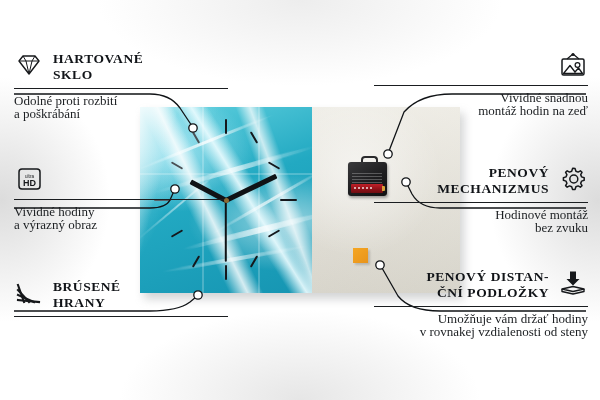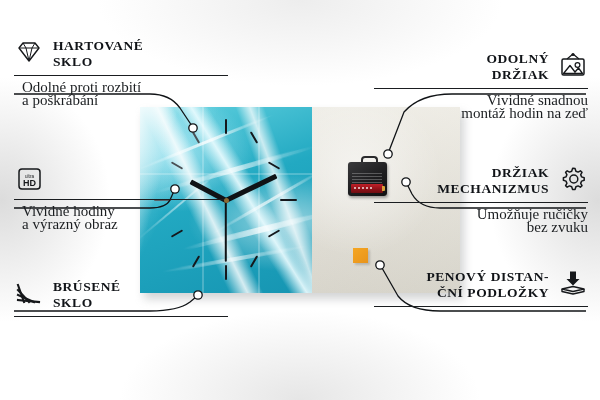--- a/index.html
+++ b/index.html
@@ -220,25 +220,24 @@
     white-space: pre-line;
   }
   .f-rule {
     height: 1px;
     background: #1a1d20;
     margin: 5px 0 5px 0;
     width: 100%;
   }
   .f-desc {
     font-family: "Liberation Serif", serif;
-    font-size: 15px;
+    font-size: 13px;
     line-height: 13px;
     color: #1b1e21;
     white-space: pre-line;
-    margin-left: 8px;
   }
 
   
   #connectors {
     position: absolute;
     left: 0; top: 0;
     width: 600px; height: 400px;
     pointer-events: none;
   }
   .conn-line {
@@ -321,21 +320,21 @@
     <path class="conn-line" d="M 586 94 L 452 94 Q 420 94 404 112 L 389 151"></path>
     <circle class="conn-dot" cx="388" cy="154" r="4.2"></circle>
 
     <path class="conn-line" d="M 586 208 L 440 208 Q 420 208 412 194 L 407 184"></path>
     <circle class="conn-dot" cx="406" cy="182" r="4.2"></circle>
 
     <path class="conn-line" d="M 586 311 L 440 311 Q 410 311 398 296 L 382 268"></path>
     <circle class="conn-dot" cx="380" cy="265" r="4.2"></circle>
   </svg>
 
-  <div class="feature left" style="top:37px;">
+  <div class="feature left" style="top:50px;">
     <div class="f-head">
       <span class="f-icon">
         <svg width="26" height="26" viewBox="0 0 26 26">
           <path d="M3 9 L7 4 L19 4 L23 9 L13 22 Z" fill="none" stroke="#16181b" stroke-width="1.4" stroke-linejoin="round"></path>
           <path d="M3 9 L23 9 M7 4 L10 9 L13 22 M19 4 L16 9 L13 22" fill="none" stroke="#16181b" stroke-width="1"></path>
         </svg>
       </span>
       <div class="f-title">HARTOVANÉ
 SKLO</div>
     </div>
@@ -365,68 +364,68 @@
         <svg width="26" height="26" viewBox="0 0 26 26">
           <g stroke="#16181b" stroke-width="2.1" stroke-linecap="square">
             <line x1="2" y1="5" x2="8" y2="22"></line>
             <line x1="2" y1="10" x2="13" y2="22"></line>
             <line x1="2" y1="15" x2="18" y2="22"></line>
             <line x1="2" y1="20" x2="23" y2="22"></line>
           </g>
         </svg>
       </span>
       <div class="f-title">BRÚSENÉ
-SKLO</div>
+HRANY</div>
     </div>
     <div class="f-rule"></div>
   </div>
 
   <div class="feature right" style="top:50px;">
     <div class="f-head">
       <span class="f-icon">
         <svg width="30" height="26" viewBox="0 0 30 26">
           <path d="M15 2 L9 7 M15 2 L21 7" fill="none" stroke="#16181b" stroke-width="1.2"></path>
           <circle cx="15" cy="2.5" r="1.6" fill="#16181b"></circle>
           <rect x="4" y="7" width="22" height="16" rx="1.5" fill="none" stroke="#16181b" stroke-width="1.5"></rect>
           <circle cx="19.5" cy="13" r="2.4" fill="none" stroke="#16181b" stroke-width="1.2"></circle>
           <path d="M5.5 21.5 L12 13.5 L17 20 L20.5 16 L24.5 21.5 Z" fill="none" stroke="#16181b" stroke-width="1.3" stroke-linejoin="round"></path>
         </svg>
       </span>
-      <div class="f-title">ODOLNÝ
-DRŽIAK</div>
     </div>
     <div class="f-rule"></div>
     <div class="f-desc">Vividné snadnou
 montáž hodin na zeď</div>
   </div>
 
   <div class="feature right" style="top:164px;">
     <div class="f-head">
       <span class="f-icon">
         <svg width="28" height="28" viewBox="0 0 28 28">
           <path d="M14 3.2 L16.1 3.6 L16.9 6.2 L19.1 7.1 L21.4 5.8 L23 7.4 L21.7 9.7 L22.6 11.9 L25.2 12.7 L25.2 15.3 L22.6 16.1 L21.7 18.3 L23 20.6 L21.4 22.2 L19.1 20.9 L16.9 21.8 L16.1 24.4 L13.5 24.4 L12.7 21.8 L10.5 20.9 L8.2 22.2 L6.6 20.6 L7.9 18.3 L7 16.1 L4.4 15.3 L4.4 12.7 L7 11.9 L7.9 9.7 L6.6 7.4 L8.2 5.8 L10.5 7.1 L12.7 6.2 L13.5 3.6 Z" fill="none" stroke="#16181b" stroke-width="1.5" stroke-linejoin="round"></path>
           <circle cx="14.8" cy="14" r="4" fill="none" stroke="#16181b" stroke-width="1.5"></circle>
         </svg>
       </span>
-      <div class="f-title">DRŽIAK
+      <div class="f-title">PENOVÝ
 MECHANIZMUS</div>
     </div>
     <div class="f-rule"></div>
-    <div class="f-desc">Umožňuje ručičky
+    <div class="f-desc">Hodinové montáž
 bez zvuku</div>
   </div>
 
   <div class="feature right" style="top:268px;">
     <div class="f-head">
       <span class="f-icon">
         <svg width="30" height="27" viewBox="0 0 30 27">
           <path d="M12 1.5 L18 1.5 L18 9 L21.5 9 L15 15.5 L8.5 9 L12 9 Z" fill="#16181b"></path>
           <path d="M15 16.5 L26 19 L15 21.5 L4 19 Z" fill="none" stroke="#16181b" stroke-width="1.4" stroke-linejoin="round"></path>
           <path d="M4 19 L4 21.5 L15 24 L26 21.5 L26 19" fill="none" stroke="#16181b" stroke-width="1.4" stroke-linejoin="round"></path>
         </svg>
       </span>
       <div class="f-title">PENOVÝ DISTAN-
 ČNÍ PODLOŽKY</div>
     </div>
     <div class="f-rule"></div>
+    <div class="f-desc">Umožňuje vám držať hodiny
+v rovnakej vzdialenosti od steny</div>
   </div>
 
 </div>
 
 </body></html>

